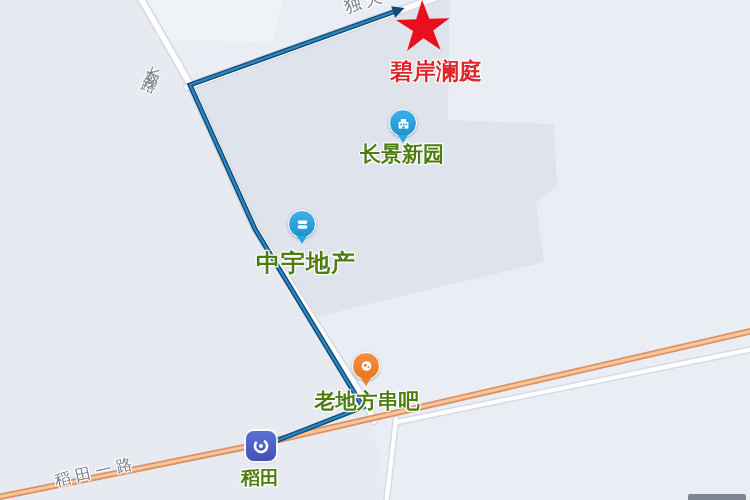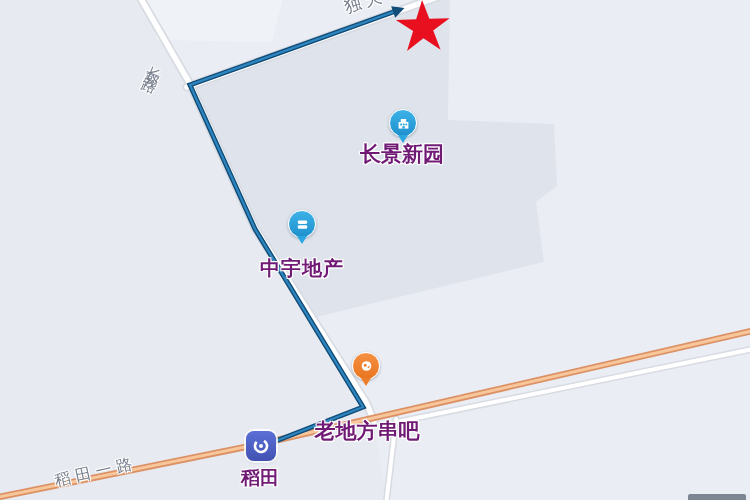--- a/index.html
+++ b/index.html
@@ -5,25 +5,25 @@
   html,body{margin:0;padding:0;background:#fff;}
   #map{
     position:relative;width:750px;height:500px;overflow:hidden;
     background:#ebedf4;
     font-family:"Liberation Sans","DejaVu Sans",sans-serif;
     cursor:grab;
   }
   #map svg.base{position:absolute;left:0;top:0;z-index:0;}
   .label{position:absolute;white-space:nowrap;z-index:2;
     text-shadow:-1px -1px 0 #fff,1px -1px 0 #fff,-1px 1px 0 #fff,1px 1px 0 #fff,0 0 3px #fff;}
-  .poi-label{color:#701a75;font-weight:bold;}
+  .poi-label{color:#4d7c0f;font-weight:bold;}
   .road-label{color:#767d8b;font-weight:normal;}
   .lbl-changjing{left:355px;top:140px;width:94px;font-size:21px;text-align:center;}
-  .lbl-zhongyu{left:256px;top:255px;width:88px;font-size:20px;text-align:right;letter-spacing:1px;}
-  .lbl-laodifang{left:309px;top:387px;width:116px;font-size:21px;text-align:center;margin-top:30px;}
+  .lbl-zhongyu{left:256px;top:247px;width:88px;font-size:24px;text-align:right;letter-spacing:1px;}
+  .lbl-laodifang{left:309px;top:387px;width:116px;font-size:21px;text-align:center;}
   .lbl-daotian{left:241px;top:465px;width:42px;font-size:19px;}
   .lbl-dutian{left:344px;top:-10px;font-size:17px;letter-spacing:4px;transform:rotate(-17deg);}
   .lbl-changguo{left:151px;top:56px;font-size:15px;letter-spacing:6px;
     writing-mode:vertical-rl;transform:rotate(22deg);transform-origin:50% 0;}
   .lbl-daotianyilu{left:54px;top:462px;font-size:16px;letter-spacing:5px;transform:rotate(-12.5deg);}
   .annotation{
     position:absolute;left:377px;top:58px;width:118px;z-index:4;
     color:#e2242c;font-size:23px;font-weight:800;line-height:26px;text-align:center;
     text-shadow:-1px -1px 0 #fff,1px -1px 0 #fff,-1px 1px 0 #fff,1px 1px 0 #fff;
   }
@@ -130,17 +130,18 @@
     </svg>
   </div>
 
   <div class="label poi-label lbl-changjing">长景新园</div>
   <div class="label poi-label lbl-zhongyu">中宇地产</div>
   <div class="label poi-label lbl-laodifang">老地方串吧</div>
   <div class="label poi-label lbl-daotian">稻田</div>
 
   <div class="star"></div>
   <div class="annotation">
+    <div>碧岸澜庭</div>
   </div>
 
   <div class="clipped-label"></div>
 
 </div>
 
 </body></html>

